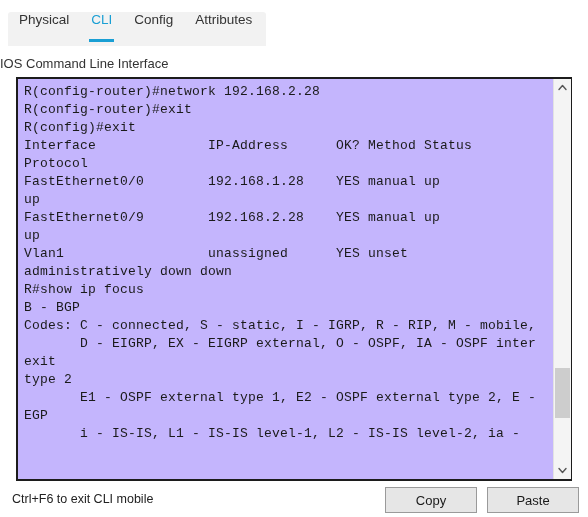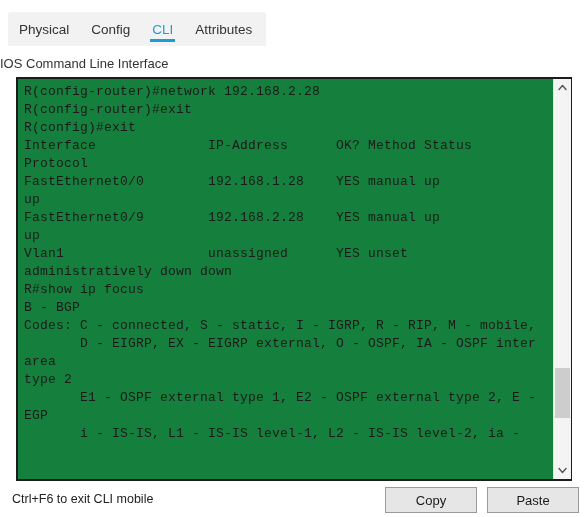--- a/index.html
+++ b/index.html
@@ -42,21 +42,21 @@
     left: 8px;
     top: 0;
     height: 34px;
     display: flex;
     align-items: center;
   }
   .tab {
     position: relative;
     height: 34px;
     display: flex;
-    align-items: center;
+    align-items: flex-start;
     padding: 0 11px;
     font-size: 13.5px;
     color: #333333;
     cursor: default;
     white-space: nowrap;
   }
   .tab.active {
     color: #1a9fd4;
   }
   .tab .underline {
@@ -93,21 +93,21 @@
     border: 2px solid #1c1c1c;
     background: #ffffff;
     box-sizing: border-box;
     display: flex;
   }
   .terminal {
     flex: 1 1 auto;
     overflow: hidden;
     padding: 4px 2px 0 6px;
     box-sizing: border-box;
-    background: #15803d;
+    background: #c4b5fd;
   }
   .tline {
     font-family: "Liberation Mono", "DejaVu Sans Mono", monospace;
     font-size: 13px;
     line-height: 18px;
     color: #1a1a1a;
     white-space: pre;
     letter-spacing: 0.2px;
   }
 
@@ -188,26 +188,26 @@
 <body>
 
 <div id="app">
 
   <div class="tabbar">
     <div class="tabstrip"></div>
     <div class="tabs" id="tabs-container">
         <div class="tab">
           <span>Physical</span>
         </div>
-        <div class="tab">
-          <span>Config</span>
-        </div>
         <div class="tab active">
           <span>CLI</span>
           <span class="underline"></span>
+        </div>
+        <div class="tab">
+          <span>Config</span>
         </div>
         <div class="tab">
           <span>Attributes</span>
         </div>
       </div>
   </div>
 
   <div class="panel-title">IOS Command Line Interface</div>
 
   <div class="terminal-wrap">
@@ -220,21 +220,21 @@
         <div class="tline">FastEthernet0/0        192.168.1.28    YES manual up</div>
         <div class="tline">up</div>
         <div class="tline">FastEthernet0/9        192.168.2.28    YES manual up</div>
         <div class="tline">up</div>
         <div class="tline">Vlan1                  unassigned      YES unset</div>
         <div class="tline">administratively down down</div>
         <div class="tline">R#show ip focus</div>
         <div class="tline">B - BGP</div>
         <div class="tline">Codes: C - connected, S - static, I - IGRP, R - RIP, M - mobile,</div>
         <div class="tline">       D - EIGRP, EX - EIGRP external, O - OSPF, IA - OSPF inter</div>
-        <div class="tline">area</div>
+        <div class="tline">exit</div>
         <div class="tline">type 2</div>
         <div class="tline">       E1 - OSPF external type 1, E2 - OSPF external type 2, E -</div>
         <div class="tline">EGP</div>
         <div class="tline">       i - IS-IS, L1 - IS-IS level-1, L2 - IS-IS level-2, ia -</div>
       </div>
 
     <div class="scrollbar">
       <div class="sb-arrow up">
         <span>
           <svg width="9" height="7" viewBox="0 0 9 7">

